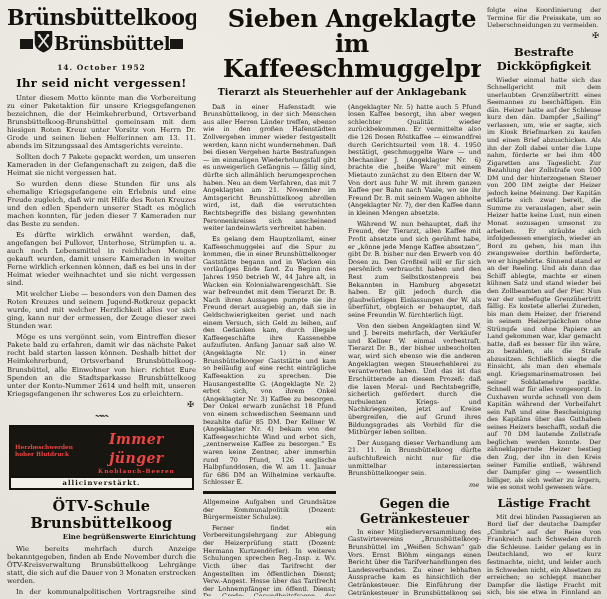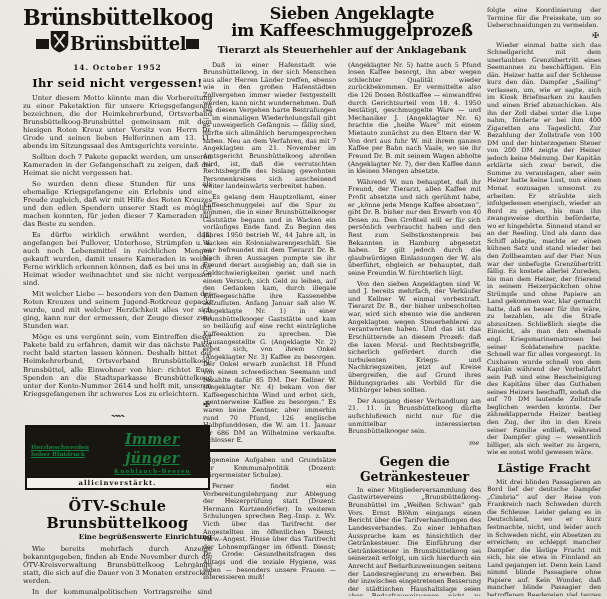--- a/index.html
+++ b/index.html
@@ -3,37 +3,37 @@
 <meta charset="utf-8">
 <style>
   html,body{margin:0;padding:0;}
   .page{
     position:relative;width:607px;height:599px;overflow:hidden;
     background:radial-gradient(ellipse at 30% 18%, #eeece5 0%, #e7e5de 55%, #dfddd4 100%);
     color:#1c1a16;font-family:"DejaVu Serif", serif;
     -webkit-font-smoothing:antialiased;
   }
   .col{position:absolute;top:6px;}
-  .col1{left:23px;width:189px;height:590px;overflow:hidden;}
+  .col1{left:7px;width:189px;height:590px;overflow:hidden;}
   .center{left:203px;width:278px;height:590px;overflow:hidden;}
   .col4{left:487px;width:114px;height:590px;overflow:hidden;}
 
   
   .masthead{text-align:center;margin-bottom:2px;}
   .mast1{font-size:21px;font-weight:bold;letter-spacing:-0.5px;line-height:1;transform:scaleY(1.08);color:#15130f;}
   .mastrow{display:flex;align-items:center;justify-content:center;gap:0;margin-top:3px;}
   .mastblock{width:13px;height:10px;background:#191713;}
   .mast2{font-size:18px;font-weight:bold;letter-spacing:-0.5px;color:#15130f;}
   .dateline{font-size:7.5px;font-weight:bold;letter-spacing:1px;text-align:center;margin:6px 0 4px;}
 
   
   .h-small{font-size:11.5px;font-weight:bold;text-align:center;letter-spacing:0.4px;margin:4px 0 4px;color:#131109;}
   .h-otv{font-size:14.5px;font-weight:bold;text-align:center;letter-spacing:0.3px;margin:7px 0 1px;color:#131109;}
   .h-otv-sub{font-size:7px;font-weight:bold;text-align:right;margin:0 0 4px;}
-  .h-main{font-size:16px;font-weight:bold;text-align:center;line-height:1.05;color:#121008;letter-spacing:-0.2px;margin-left:20px;}
+  .h-main{font-size:24px;font-weight:bold;text-align:center;line-height:1.05;color:#121008;letter-spacing:-0.2px;margin-left:20px;}
   .h-main-sub{font-size:9.5px;font-weight:bold;text-align:center;margin:4px 0 7px;color:#131109;}
   .h-mid{font-size:12.5px;font-weight:bold;text-align:center;margin:7px 0 3px;color:#131109;}
   .h-right{font-size:11.5px;font-weight:bold;text-align:center;margin:5px 0 3px;color:#131109;}
 
   
   .bt p{margin:0 0 3px;text-align:justify;text-indent:9px;}
   .c1 p{font-size:6.8px;line-height:1.18;}
   .c23 p{font-size:6.4px;line-height:1.19;}
   .c4 p{font-size:6.3px;line-height:1.2;}
   p.noindent{text-indent:0;}
@@ -41,21 +41,21 @@
   .squiggle{text-align:center;font-size:7px;letter-spacing:-1px;color:#2a2722;margin:1px 0 3px;}
   .byline{text-align:right;font-size:6.5px;font-style:italic;margin:0 2px 2px 0;}
   .cutoffrule{height:3px;background:#17150f;margin:4px 0 5px;}
 
   
   .twocol{display:flex;gap:12px;}
   .twocol .sub{flex:1;min-width:0;}
 
   
   .adbox{border:2px solid #14120d;margin:5px 2px 2px;background:#f2f0e9;}
-  .adtop{background:#181610;color:#15803d;display:flex;align-items:center;padding:2px 4px;gap:12px;text-decoration:underline;}
+  .adtop{background:#181610;color:#ef4444;display:flex;align-items:center;padding:2px 4px;gap:12px;}
   .adleft{font-size:5.8px;line-height:1.25;font-weight:bold;white-space:nowrap;}
   .adbrand{flex:1;text-align:center;}
   .adbrand .brand{font-size:14px;font-weight:bold;font-style:italic;letter-spacing:0.5px;line-height:1;}
   .adbrand .product{display:block;font-size:5.8px;font-weight:bold;letter-spacing:1px;margin-top:1px;}
   .adfoot{border-top:2px solid #14120d;text-align:center;font-size:6.8px;font-weight:bold;letter-spacing:1px;padding:1px 0;color:#15130f;}
 
   .shield{display:inline-block;}
 </style>
 </head>
 <body>
@@ -139,20 +139,21 @@
         <div class="h-mid">Gegen die Getränkesteuer</div>
         <p>In einer Mitgliederversammlung des Gastwirtevereins „Brunsbüttelkoog-Brunsbüttel im „Weißen Schwan“ gab Vors. Ernst Blöhm eingangs einen Bericht über die Tarifverhandlungen des Landesverbandes. Zu einer lebhaften Aussprache kam es hinsichtlich der Getränkesteuer. Die Einführung der Getränkesteuer in Brunsbüttelkoog sei seinerzeit erfolgt, um sich hierdurch ein Anrecht auf Bedarfszuweisungen seitens der Landesregierung zu erwerben. Bei der inzwischen eingetretenen Besserung der städtischen Haushaltslage seien aber Bedarfszuweisungen nicht zu erwarten. An dem Gewerbesteueraufkommen, auf das die Besserung der Finanzlage in erster Linie zurückzuführen sei, seien auch die Gastwirte beteiligt. Nicht zuletzt liege es im Interesse auch der Bevölkerung, wenn die Ratsversammlung eine Aufhebung der Getränkesteuer beschließen würde. Einstimmig wurde darum beschlossen, mit entsprechenden Anträgen an die Ratsversammlung Brunsbüttelkoog und die Gemeindevertretung Brunsbüttel heranzutreten. Vorsitzender Blöhm unterrichtete die Mitglieder weiter davon, daß der Kreisverband des Hotel- und Gaststättengewerbes dem Arbeitgeberverband beigetreten sei. Schließlich er-</p>
       </div>
     </div>
   </div>
 
   <div class="col col4 bt c4">
     <p class="noindent">folgte eine Koordinierung der Termine für die Preisskate, um so Ueberschneidungen zu vermeiden.</p>
     <div class="endmark">✠</div>
 
+    <div class="h-right">Bestrafte Dickköpfigkeit</div>
     <p>Wieder einmal hatte sich das Schnellgericht mit dem unerlaubten Grenzübertritt eines Seemannes zu beschäftigen. Ein dän. Heizer hatte auf der Schleuse kurz den dän. Dampfer „Sailing“ verlassen, um, wie er sagte, sich im Kiosk Briefmarken zu kaufen und einen Brief abzuschicken. Als ihn der Zoll dabei unter die Lupe nahm, förderte er bei ihm 400 Zigaretten ans Tageslicht. Zur Bezahlung der Zollstrafe von 100 DM und der hinterzogenen Steuer von 200 DM zeigte der Heizer jedoch keine Meinung. Der Kapitän erklärte sich zwar bereit, die Summe zu verauslagen, aber sein Heizer hatte keine Lust, nun einen Monat sozusagen umsonst zu arbeiten. Er sträubte sich infolgedessen energisch, wieder an Bord zu gehen, bis man ihn zwangsweise dorthin beförderte, wo er hingehörte. Sinnend stand er an der Reeling. Und als dann das Schiff ablegte, machte er einen kühnen Satz und stand wieder bei den Zollbeamten auf der Pier. Nun war der unbefugte Grenzübertritt fällig. Es kostete allerlei Zureden, bis man dem Heizer, der frierend in seinem Heizerpäckchen ohne Strümpfe und ohne Papiere an Land gekommen war, klar gemacht hatte, daß es besser für ihn wäre, zu bezahlen, als die Strafe abzusitzen. Schließlich siegte die Einsicht, als man den ehemals engl. Kriegsmarinematrosen bei seiner Soldatenehre packte. Schnell war für alles vorgesorgt. In Cuxhaven wurde schnell von dem Kapitän während der Vorbeifahrt sein Paß und eine Bescheinigung des Kapitäns über das Guthaben seines Heizers beschafft, sodaß die auf 70 DM lautende Zollstrafe beglichen werden konnte. Der zähneklappernde Heizer bestieg den Zug, der ihn in den Kreis seiner Familie entließ, während der Dampfer ging — wesentlich billiger, als sich weiter zu ärgern, wie es sonst wohl gewesen wäre.</p>
 
     <div class="h-right">Lästige Fracht</div>
     <p>Mit drei blinden Passagieren an Bord lief der deutsche Dampfer „Cimbria“ auf der Reise von Frankreich nach Schweden durch die Schleuse. Leider gelang es in Deutschland, wo er kurz festmachte, nicht, und leider auch in Schweden nicht, ein Absetzen zu erreichen; so schleppt mancher Dampfer die lästige Fracht mit sich, bis sie etwa in Finnland an Land gegangen ist. Denn kein Land nimmt blinde Passagiere ohne Papiere auf. Kein Wunder, daß mancher blinde Passagier den betroffenen Reedereien viel teures Geld kostet, da das Schiff die Fahrt oft mehrmals dauernd unterbrechen muß, ehe das Schiff die Eindringlinge wieder los wird.</p>
 
   </div>
 
 </div>
 
 </body></html>

